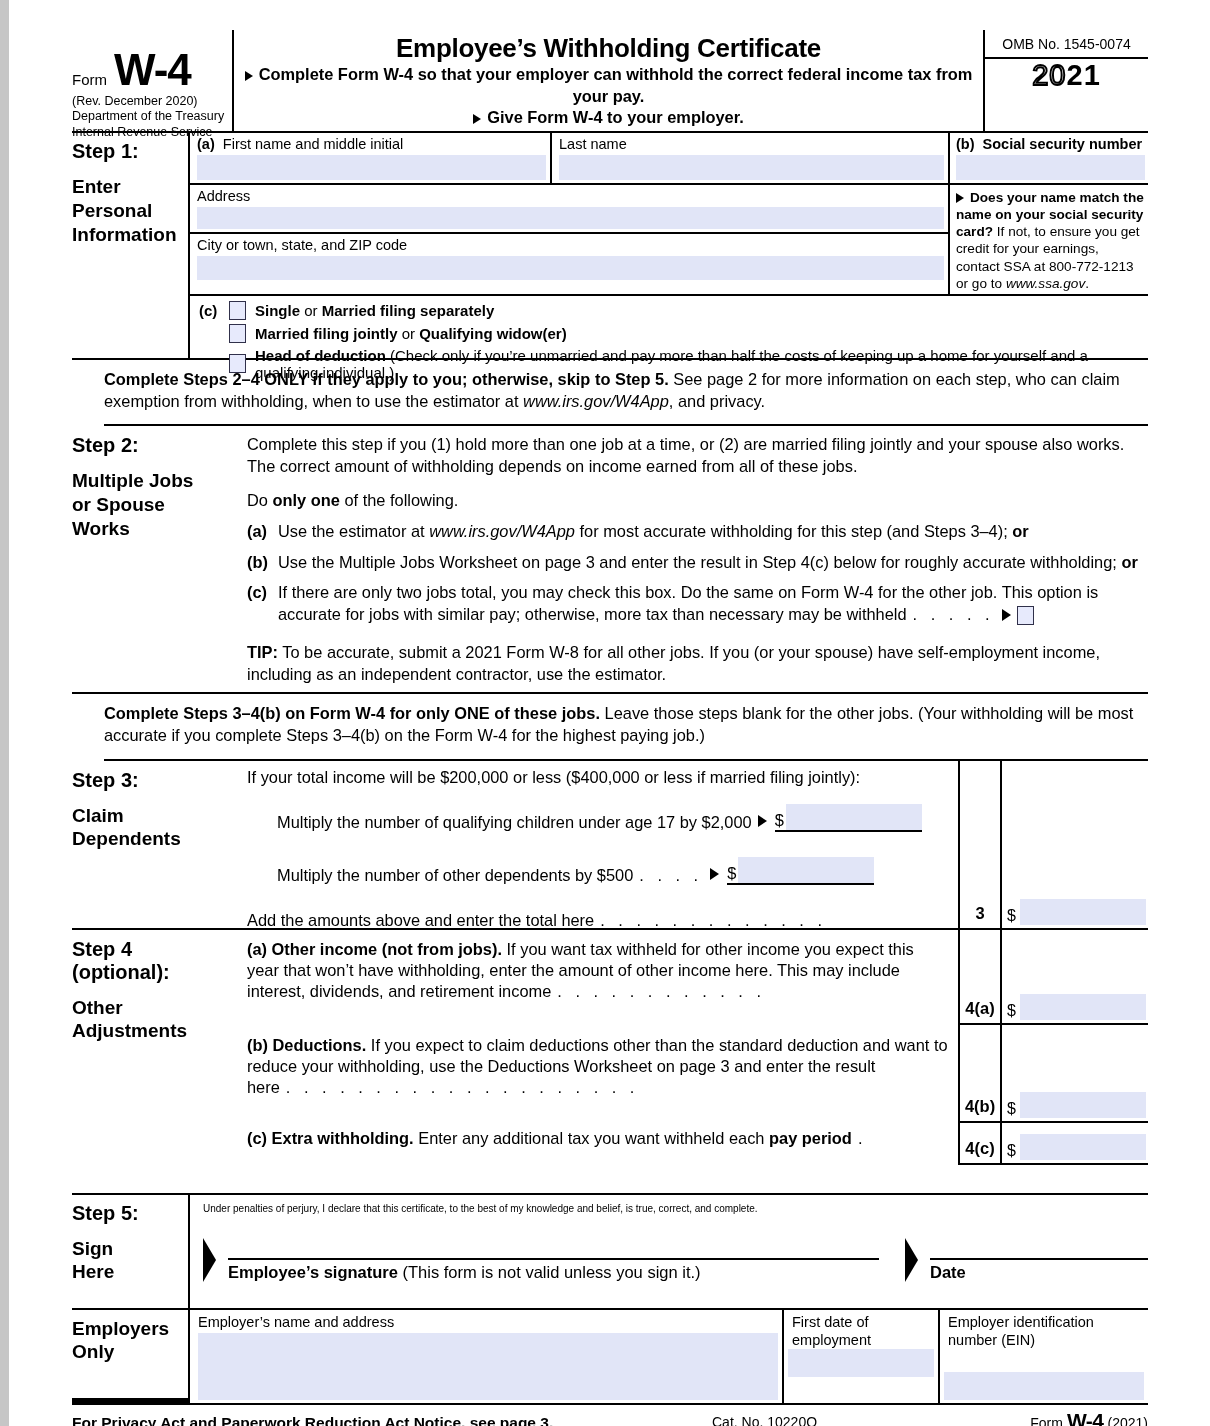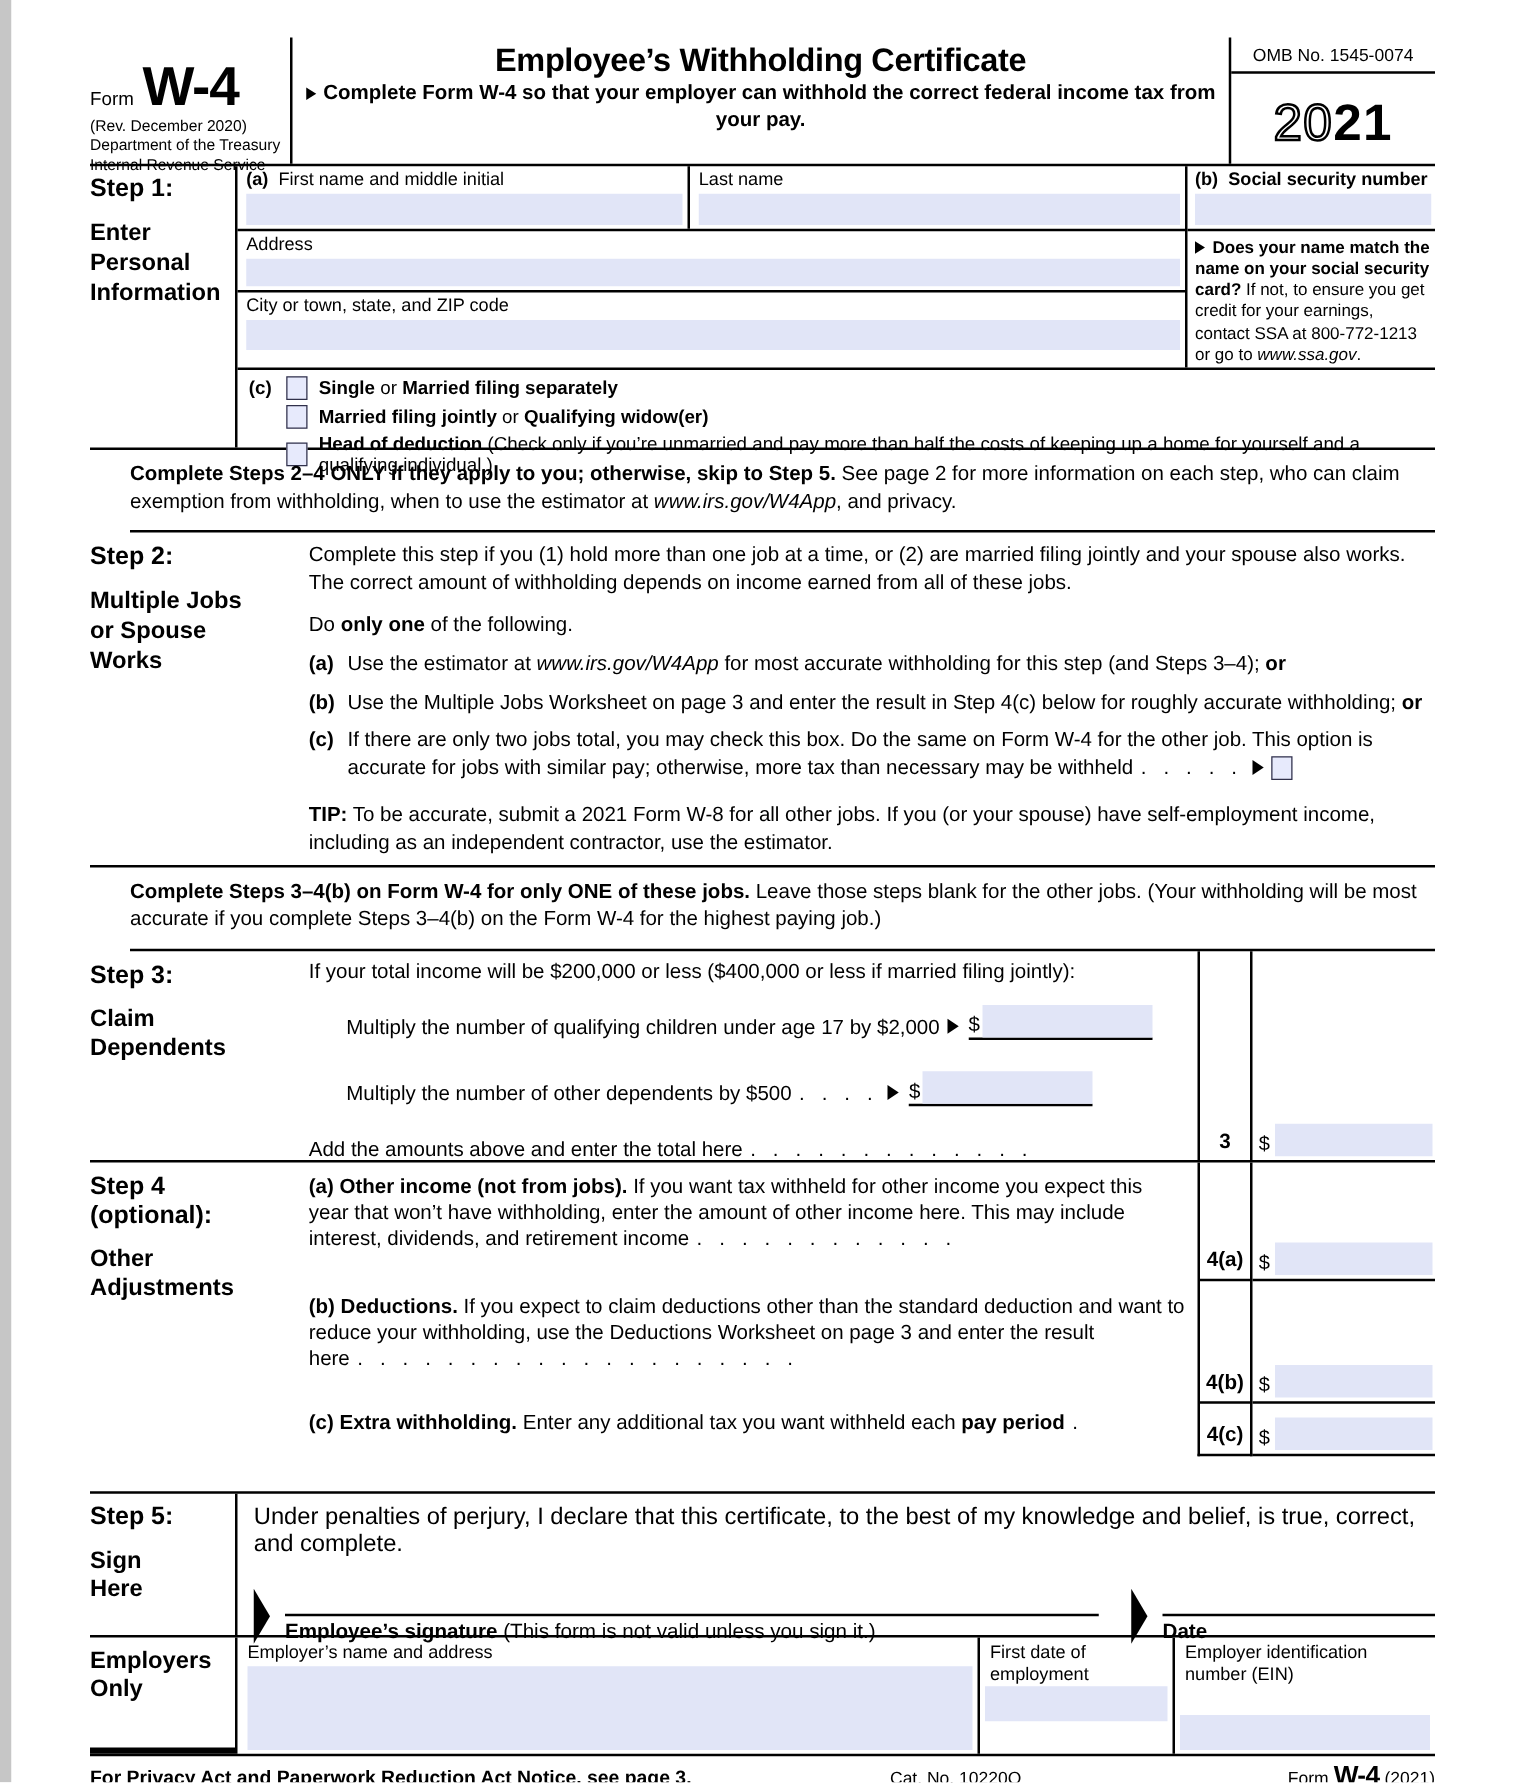--- a/index.html
+++ b/index.html
@@ -29,21 +29,21 @@
   .h-form-word { font-size:15px; }
   .h-w4 { font-size:44px; font-weight:bold; letter-spacing:-1px; line-height:0.8; }
   .h-rev { font-size:12.5px; margin-top:6px; }
   .h-dept { font-size:12.5px; line-height:1.28; }
   .h-center { flex:1; border-left:2px solid #000; border-right:2px solid #000;
               text-align:center; padding:3px 8px 0; }
   .h-title { font-size:26px; font-weight:bold; letter-spacing:-0.3px; }
   .h-sub { font-size:16.4px; font-weight:bold; line-height:1.32; }
   .h-right { width:163px; text-align:center; display:flex; flex-direction:column; }
   .h-omb { font-size:14px; padding:6px 2px 5px; border-bottom:2px solid #000; }
-  .h-year { font-size:41px; font-weight:bold; letter-spacing:1px; padding-top:16px; }
+  .h-year { font-size:29px; font-weight:bold; letter-spacing:1px; padding-top:0; }
   .year-outline { color:#fff; -webkit-text-stroke:2px #000; font-weight:normal; }
 
   
   .step1 { display:flex; height:227px; border-bottom:2px solid #000; }
   .s-labelcol { width:116px; padding-top:7px; flex-shrink:0; }
   .s-step { font-size:20px; font-weight:bold; }
   .s-sub { font-size:19px; font-weight:bold; line-height:1.25; margin-top:12px; }
   .s1-right-of-label { flex:1; border-left:2px solid #000; display:flex; flex-direction:column; }
   .s1-top { height:192px; border-bottom:2px solid #000; display:flex; }
   .s1-fields { flex:1; display:flex; flex-direction:column; }
@@ -101,21 +101,21 @@
   .s4-rowA { height:95px; } .s4-rowB { height:98px; } .s4-rowC { height:40px; }
   .s4-text { font-size:16.4px; line-height:1.3; padding-right:10px; }
   .s4-ta { padding-top:9px; } .s4-tb { padding-top:10px; } .s4-tc { padding-top:5px; }
   .bline { border-bottom:2px solid #000; }
 
   .spacer { height:28px; }
 
   
   .step5 { display:flex; border-top:2px solid #000; height:115px; }
   .s5-body { flex:1; border-left:2px solid #000; padding:8px 0 0 13px; }
-  .s5-decl { font-size:19px; }
+  .s5-decl { font-size:10px; }
   .sig-row { display:flex; align-items:flex-start; margin-top:44px; }
   .sig-row .tri-big { margin-top:-20px; flex-shrink:0; }
   .sig-group { flex:1; margin:0 26px 0 12px; }
   .sig-rule { border-top:2px solid #000; height:0; }
   .sig-label { font-size:16.5px; padding-top:3px; }
   .date-group { width:218px; margin-left:12px; }
 
   
   .emp { display:flex; border-top:2px solid #000; border-bottom:2px solid #000; height:97px; }
   .emp-labelcol { width:116px; padding-top:7px; border-bottom:5px solid #000; flex-shrink:0; }
@@ -146,20 +146,21 @@
           <span class="h-form-word">Form</span>
           <span class="h-w4">W-4</span>
         </div>
         <div class="h-rev">(Rev. December 2020)</div>
         <div class="h-dept">Department of the Treasury</div>
         <div class="h-dept">Internal Revenue Service</div>
       </div>
       <div class="h-center">
         <div class="h-title">Employee’s Withholding Certificate</div>
         <div class="h-sub"><span class="tri tri-sm"></span><span>Complete Form W-4 so that your employer can withhold the correct federal income tax from your pay.</span></div>
+        <div class="h-sub"><span class="tri tri-sm"></span><span>Give Form W-4 to your employer.</span></div>
       </div>
       <div class="h-right">
         <div class="h-omb">OMB No. 1545-0074</div>
         <div class="h-year"><span class="year-outline">20</span><span>21</span></div>
       </div>
     </div>
 
     <div class="step1">
       <div class="s-labelcol">
         <div class="s-step">Step 1:</div>

